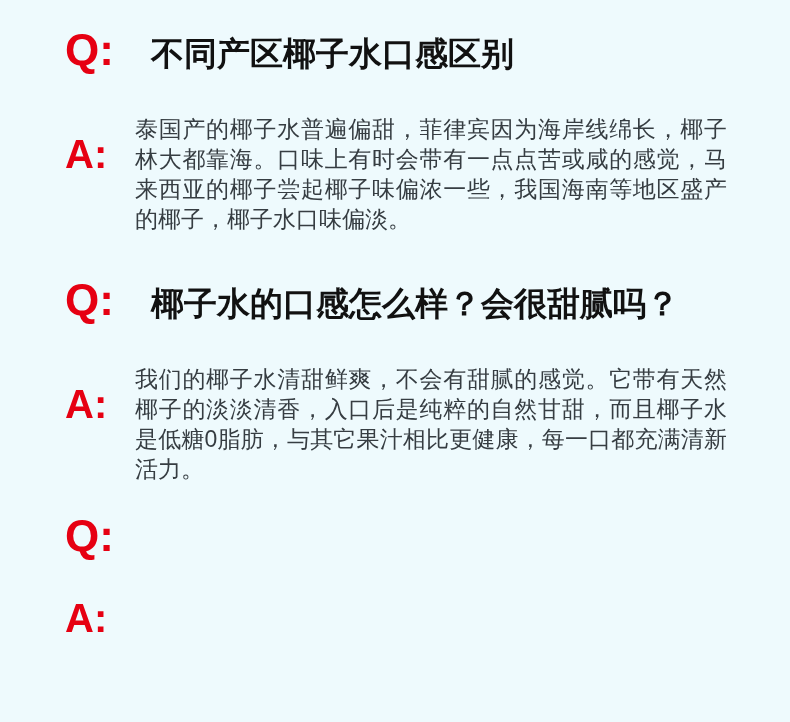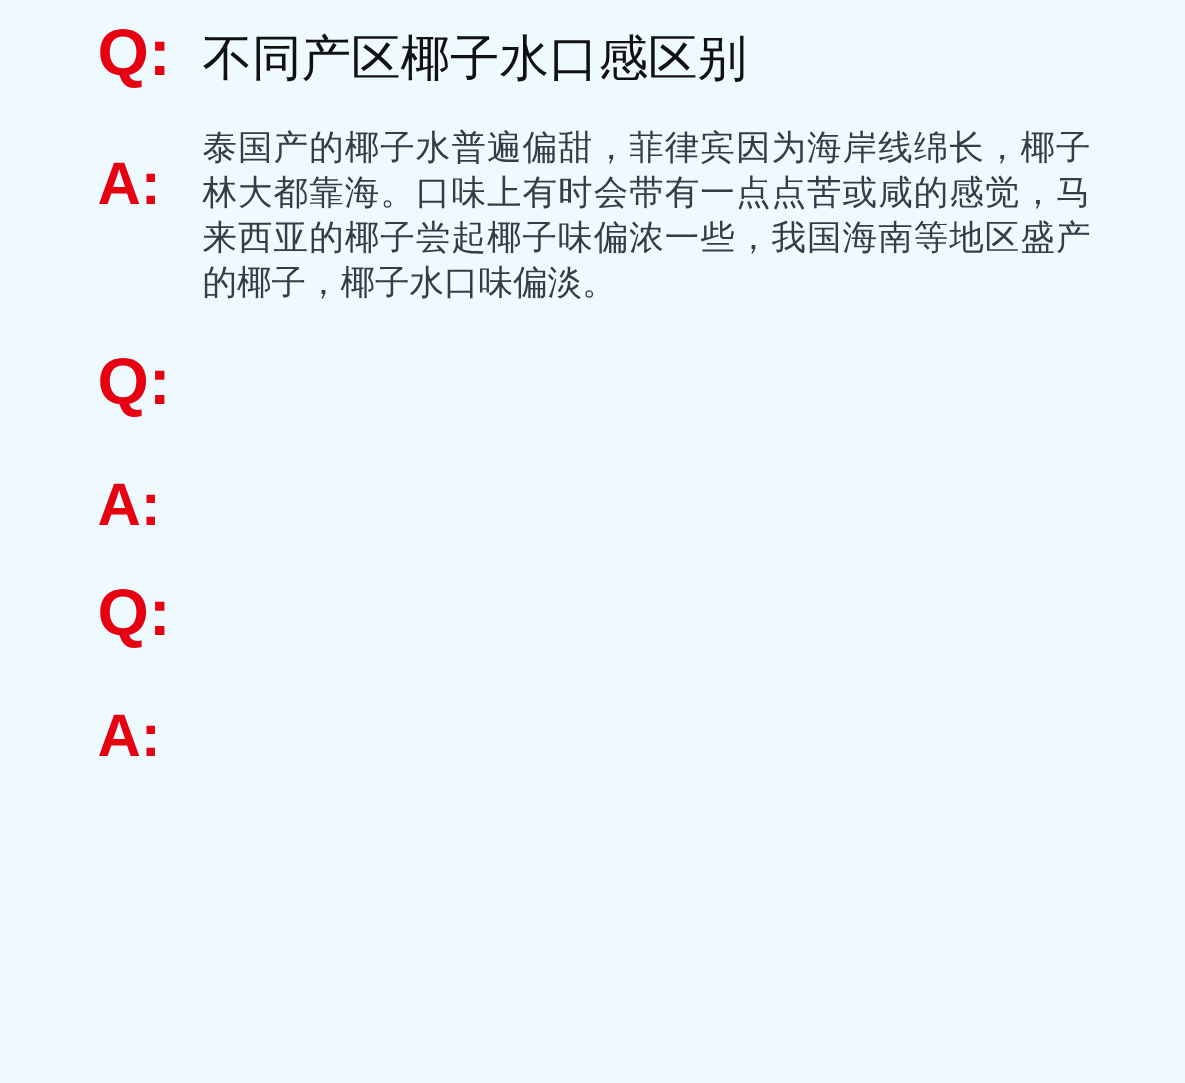--- a/index.html
+++ b/index.html
@@ -30,23 +30,23 @@
     flex: 0 0 70px;
     width: 70px;
     font-weight: bold;
     color: var(--accent, #e60012);
   }
   .q-row .marker {
     font-size: 44px;
     line-height: 44px;
   }
   .q-title {
-    margin: 0;
+    margin: 16px;
     font-size: 33px;
-    font-weight: normal;
+    font-weight: bold;
     line-height: 48px;
     color: var(--title, #111111);
     white-space: nowrap;
   }
 
   .a-row {
     display: flex;
     align-items: flex-start;
     margin-top: 20px;
   }
@@ -76,23 +76,25 @@
     </div>
     <div class="a-row">
       <div class="marker">A:</div>
       <p class="a-text">泰国产的椰子水普遍偏甜，菲律宾因为海岸线绵长，椰子林大都靠海。口味上有时会带有一点点苦或咸的感觉，马来西亚的椰子尝起椰子味偏浓一些，我国海南等地区盛产的椰子，椰子水口味偏淡。</p>
     </div>
   </section>
 
   <section class="qa-block">
     <div class="q-row">
       <div class="marker">Q:</div>
+      <h2 class="q-title">椰子水的口感怎么样？会很甜腻吗？</h2>
     </div>
     <div class="a-row">
       <div class="marker">A:</div>
+      <p class="a-text">我们的椰子水清甜鲜爽，不会有甜腻的感觉。它带有天然椰子的淡淡清香，入口后是纯粹的自然甘甜，而且椰子水是低糖0脂肪，与其它果汁相比更健康，每一口都充满清新活力。</p>
     </div>
   </section>
 
   <section class="qa-block">
     <div class="q-row">
       <div class="marker">Q:</div>
     </div>
     <div class="a-row">
       <div class="marker">A:</div>
     </div>

